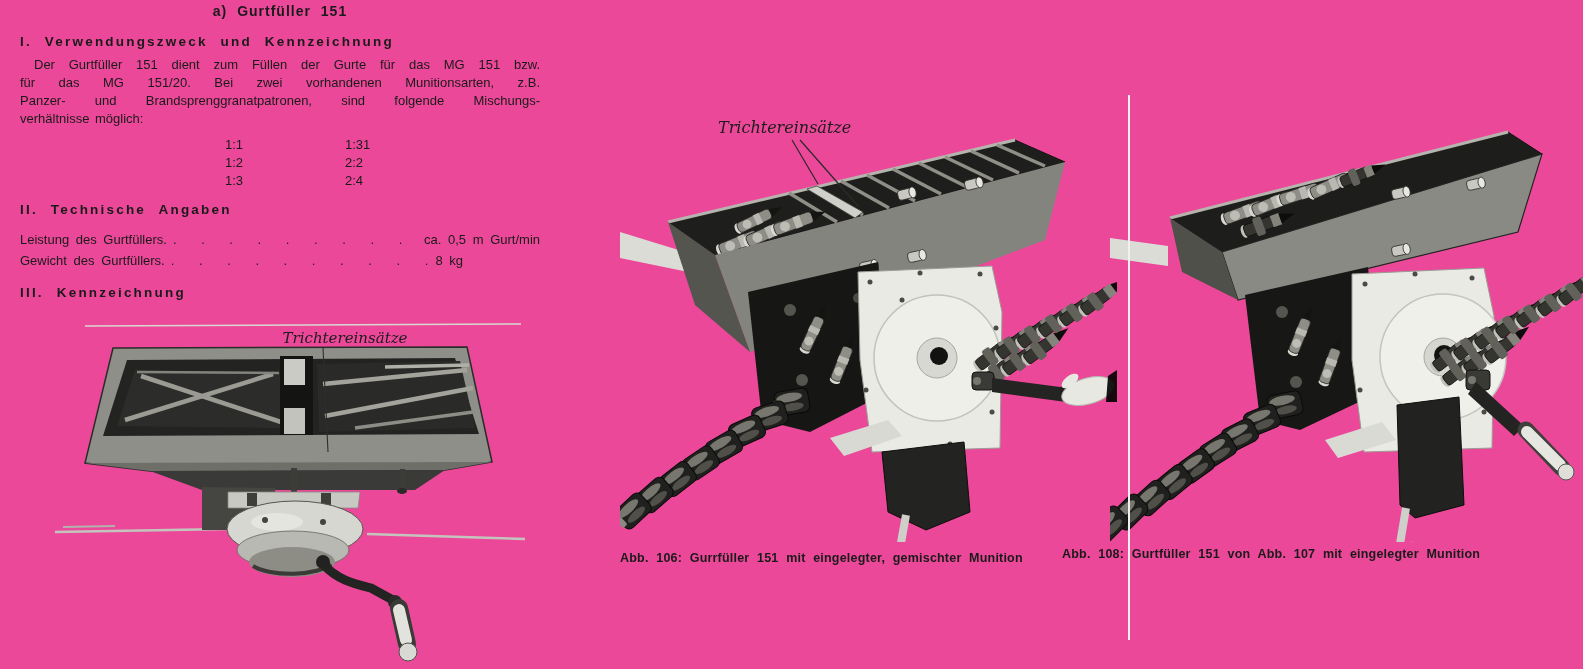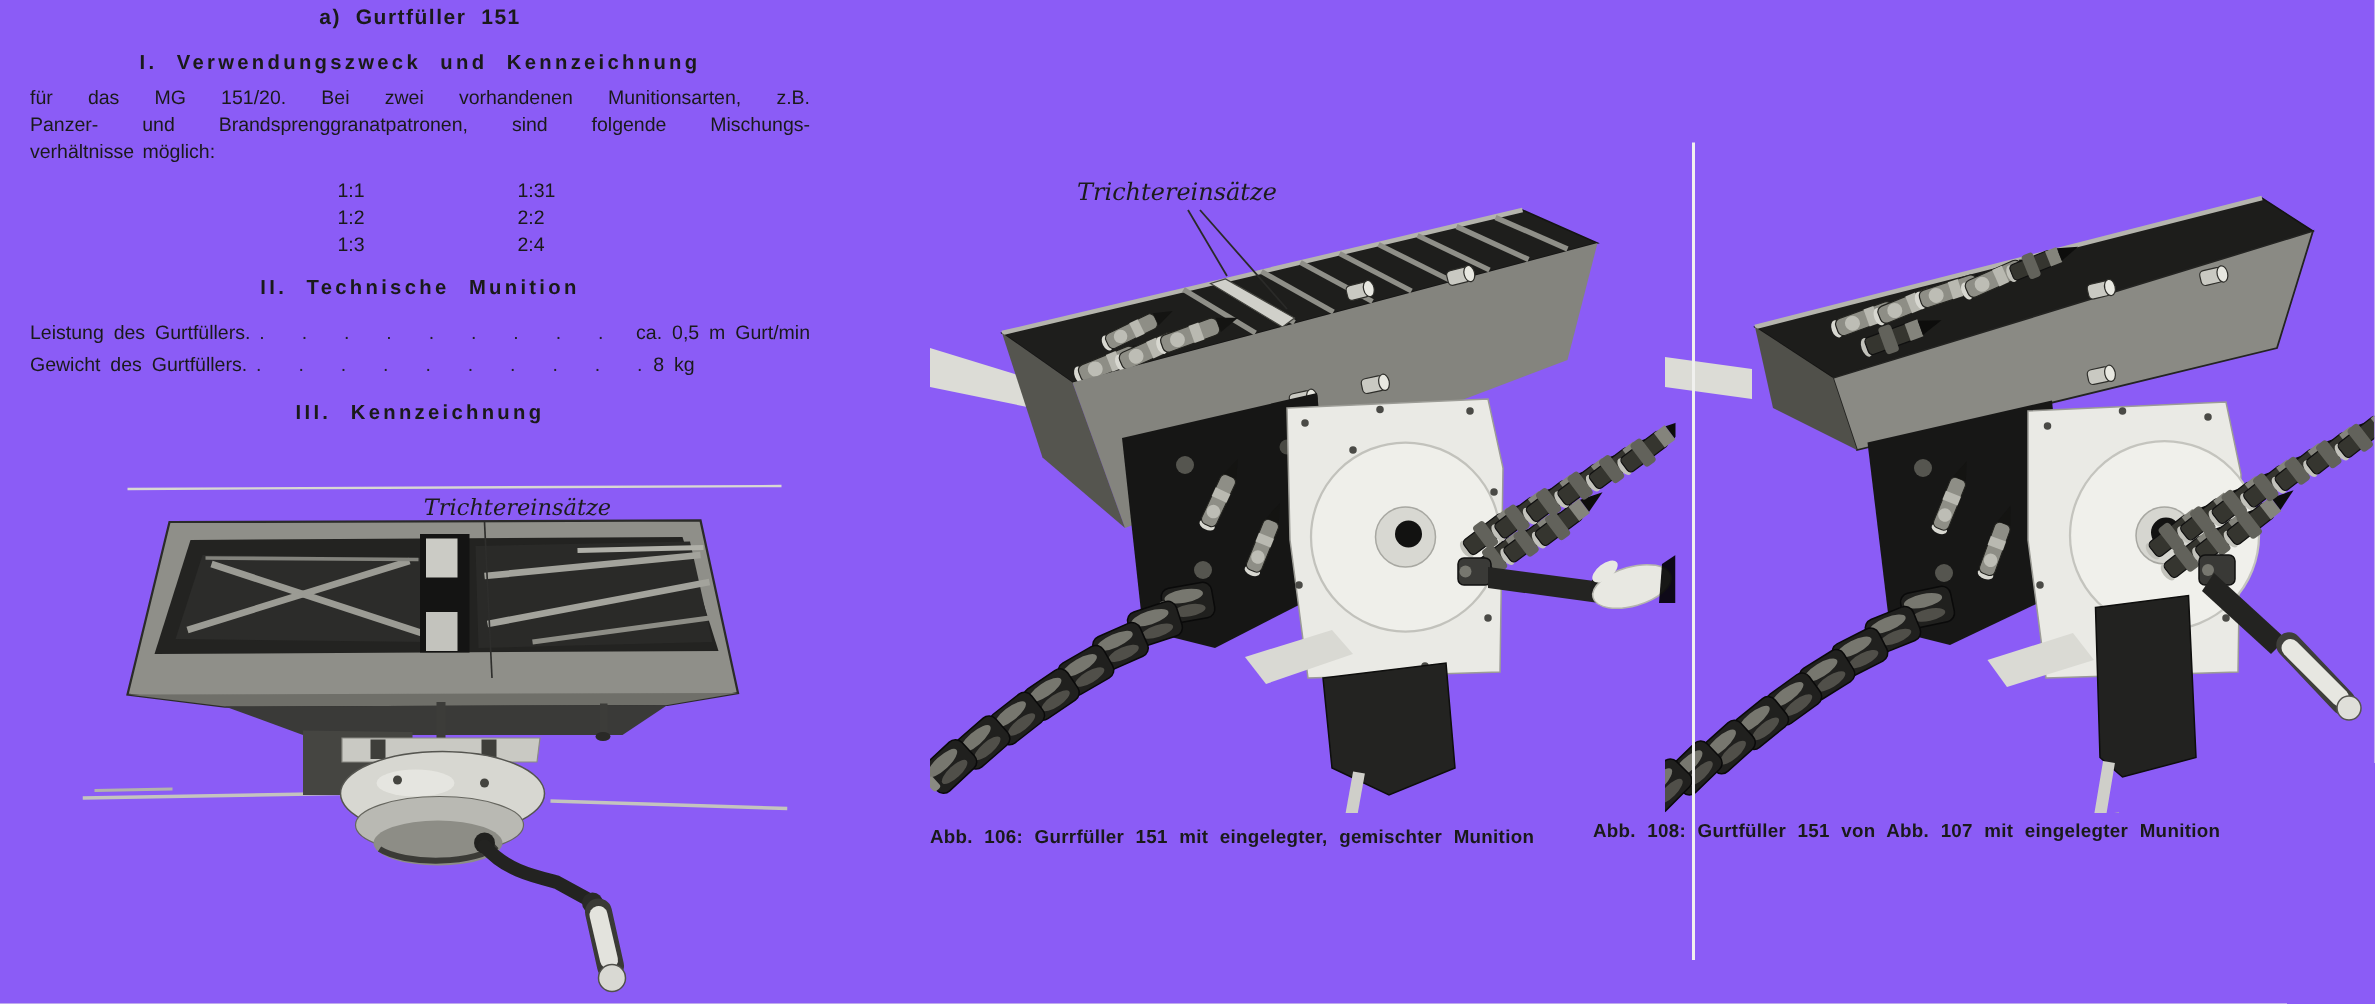--- a/index.html
+++ b/index.html
@@ -1,22 +1,22 @@
 <!DOCTYPE html>
 <html><head>
 <meta charset="utf-8">
 <style>
   html,body{margin:0;padding:0;background:#e8e8e8;}
-  .page{position:relative;width:1583px;height:669px;background:#8b5cf6;overflow:hidden;
+  .page{position:relative;width:1583px;height:669px;background:#ec4899;overflow:hidden;
         font-family:"Liberation Sans",sans-serif;color:#1a1a1a;}
   
   .text-col{position:absolute;left:20px;top:0;width:520px;}
   .title{margin:2px 0 0 0;font-size:14px;line-height:18px;font-weight:bold;text-align:center;
          letter-spacing:1px;word-spacing:5px;}
-  .heading{margin:0;font-size:13.5px;line-height:18px;font-weight:bold;text-align:center;
+  .heading{margin:0;font-size:13.5px;line-height:18px;font-weight:bold;text-align:left;
            letter-spacing:2.2px;word-spacing:7px;}
   .h1{margin-top:13px;}
   .h2{margin-top:11px;}
   .h3{margin-top:13px;}
   .para{margin:5px 0 0 0;font-size:13px;}
   .pline{display:block;height:18px;line-height:18px;text-align:justify;text-align-last:justify;
          word-spacing:2px;}
   .pline.first{text-indent:14px;}
   .pline.last{text-align-last:left;}
   .ratios{margin-top:8px;font-size:13px;}
@@ -43,41 +43,42 @@
 </head>
 <body>
 
 <div class="page">
 
   <section class="text-col">
     <h2 class="title">a) Gurtfüller 151</h2>
     <h3 class="heading h1">I. Verwendungszweck und Kennzeichnung</h3>
 
     <p class="para">
+      <span class="pline first">Der Gurtfüller 151 dient zum Füllen der Gurte für das MG 151 bzw.</span>
       <span class="pline">für das MG 151/20. Bei zwei vorhandenen Munitionsarten, z.B.</span>
       <span class="pline">Panzer- und Brandsprenggranatpatronen, sind folgende Mischungs-</span>
       <span class="pline last">verhältnisse möglich:</span>
     </p>
 
     <div class="ratios">
       <div class="ratio-row">
         <span class="ratio-c1">1:1</span>
         <span class="ratio-c2">1:31</span>
       </div>
       <div class="ratio-row">
         <span class="ratio-c1">1:2</span>
         <span class="ratio-c2">2:2</span>
       </div>
       <div class="ratio-row">
         <span class="ratio-c1">1:3</span>
         <span class="ratio-c2">2:4</span>
       </div>
     </div>
 
-    <h3 class="heading h2">II. Technische Munition</h3>
+    <h3 class="heading h2">II. Technische Angaben</h3>
 
     <div class="specs">
       <div class="spec-line">
         <span class="spec-label">Leistung des Gurtfüllers.</span>
         <span class="spec-dots">. . . . . . . . . . . . . .</span>
         <span class="spec-value">ca. 0,5 m Gurt/min</span>
       </div>
       <div class="spec-line gewicht">
         <span class="spec-label">Gewicht des Gurtfüllers.</span>
         <span class="spec-dots">. . . . . . . . . . . . . .</span>

